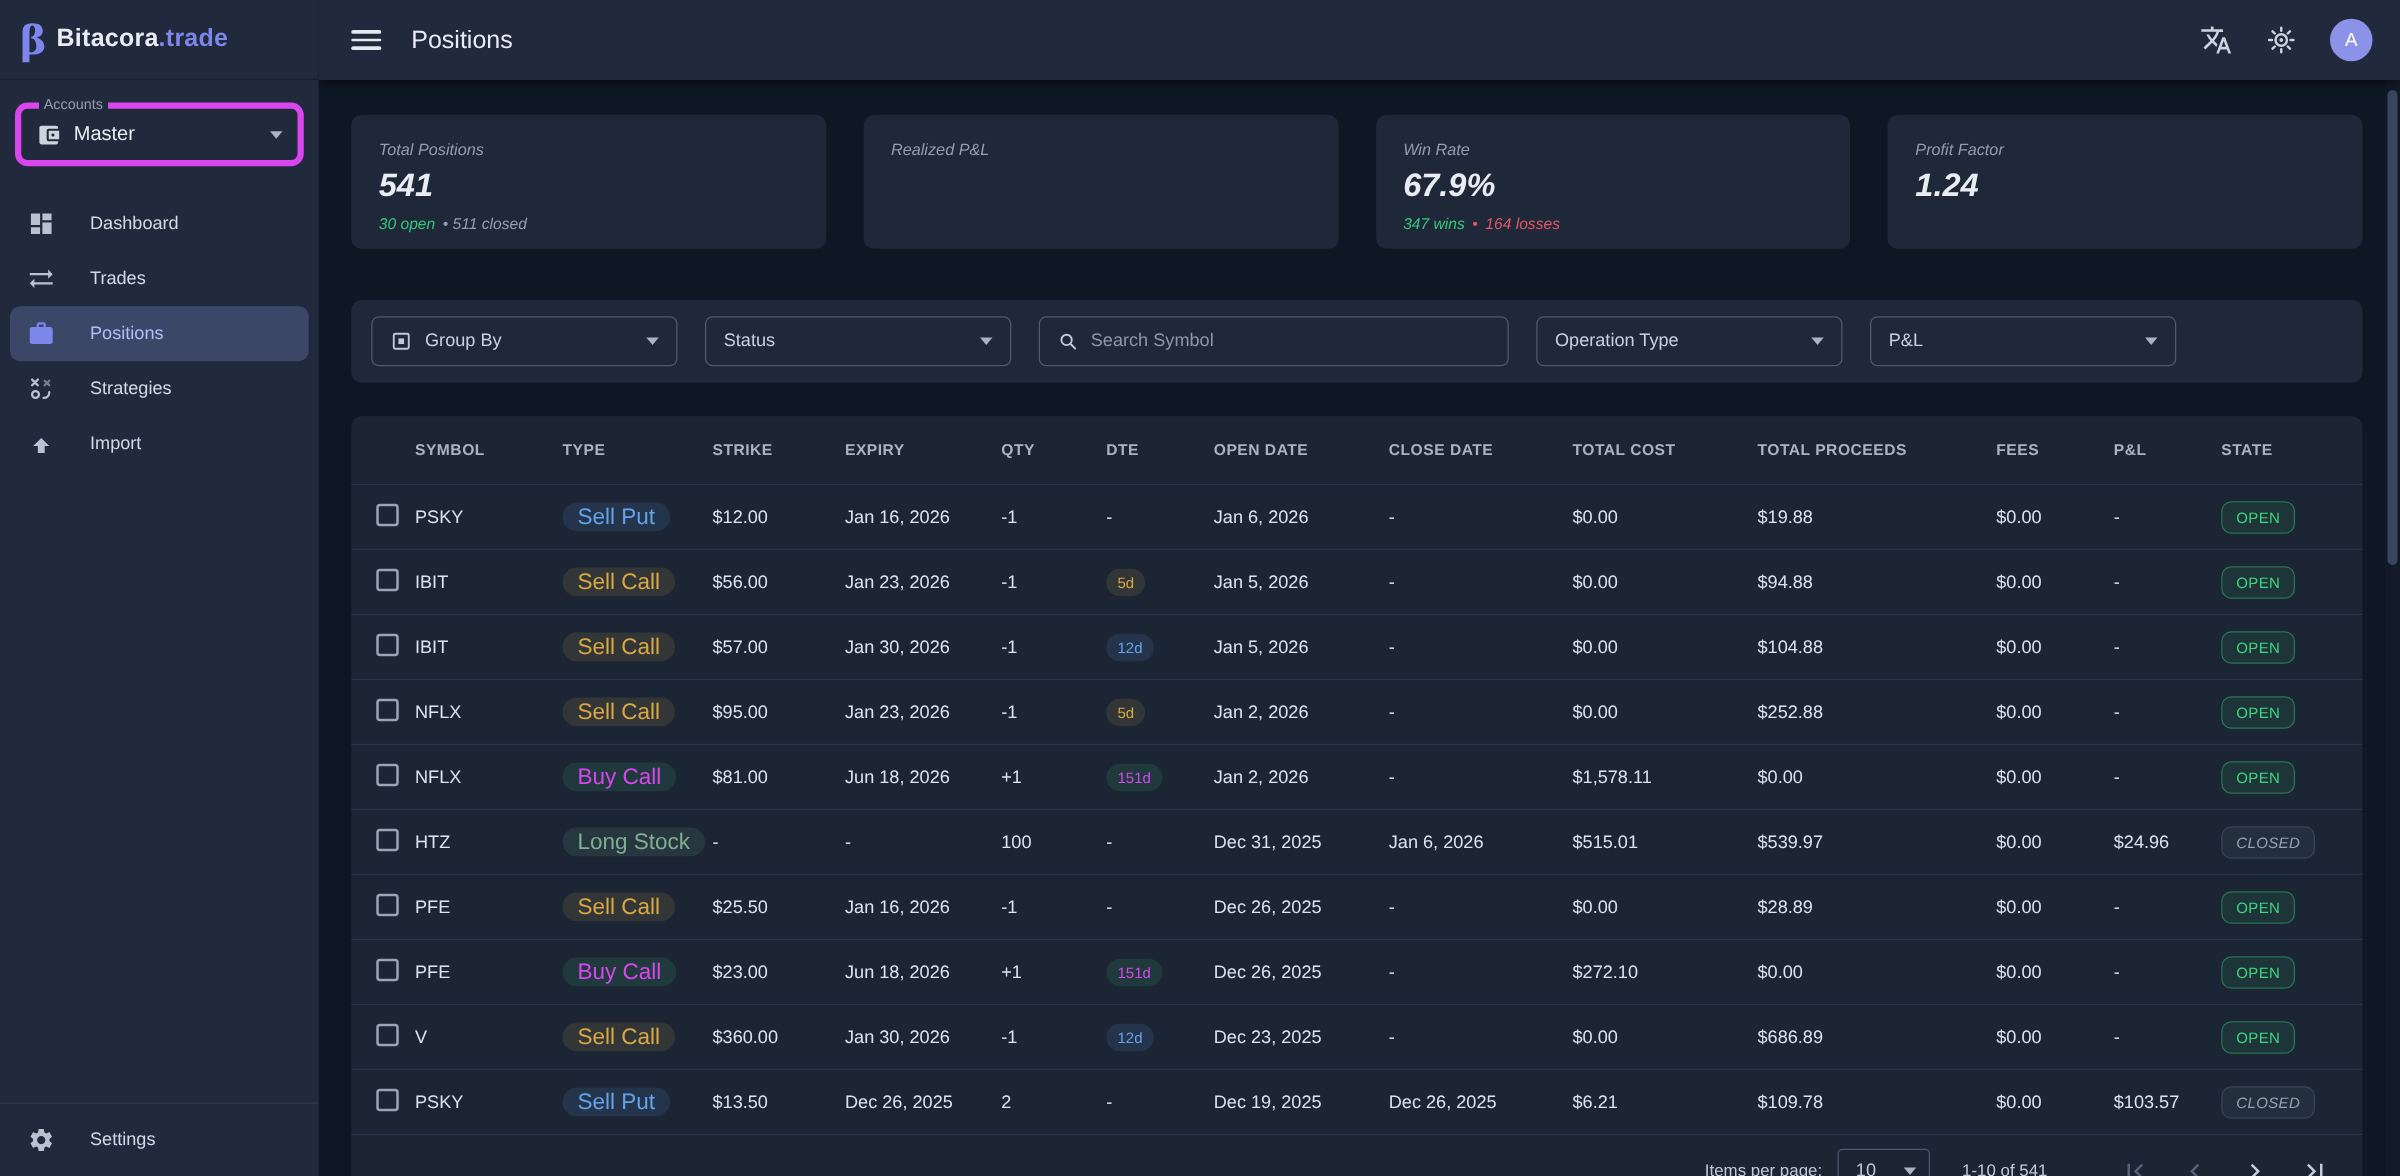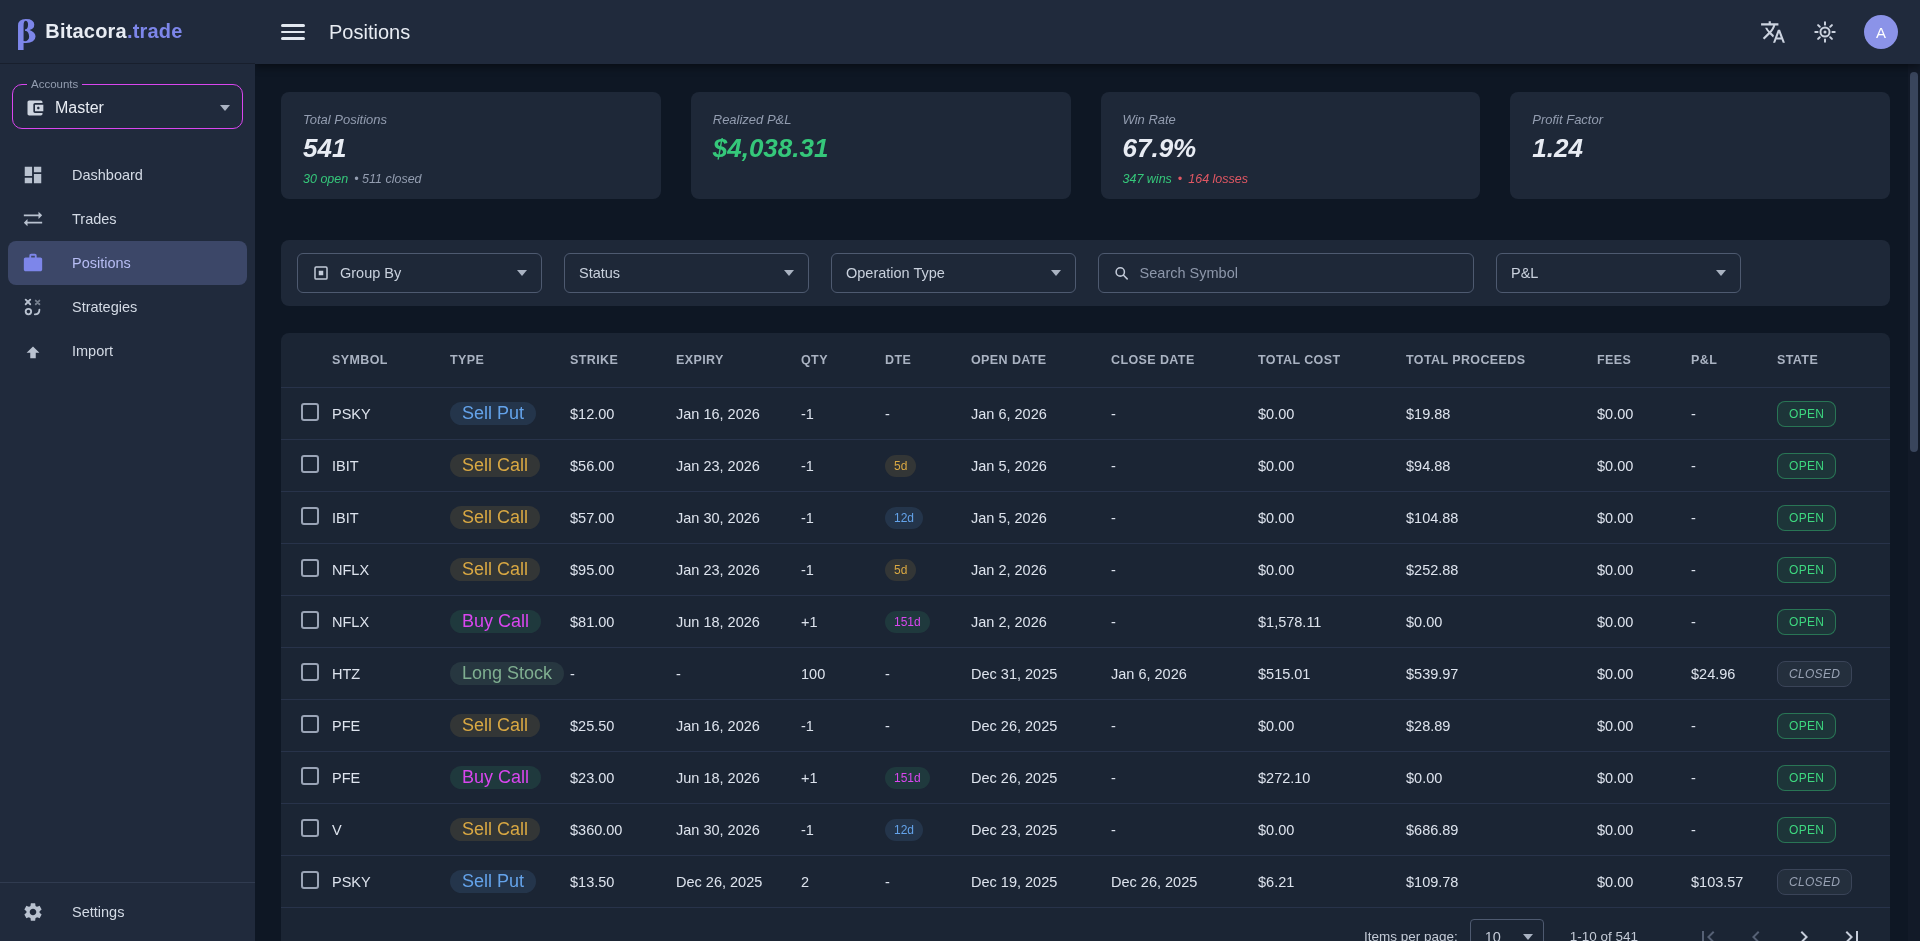--- a/index.html
+++ b/index.html
@@ -11,21 +11,21 @@
   *{margin:0;padding:0;box-sizing:border-box;font-family:"Liberation Sans","DejaVu Sans",sans-serif;}
   html,body{width:1920px;height:941px;overflow:hidden;background:var(--bg);color:var(--text);}
   .app{position:relative;width:1920px;height:941px;}
 
   
   .sidebar{position:absolute;left:0;top:0;width:255px;height:941px;background:var(--surface);display:flex;flex-direction:column;z-index:5;}
   .logo-row{height:64px;display:flex;align-items:center;padding:0 16px;border-bottom:1px solid rgba(0,0,0,.25);}
   .logo-glyph{font-size:32px;font-weight:700;color:var(--accent);margin-right:8px;line-height:1;font-family:"DejaVu Serif",serif;}
   .logo-text{font-size:20px;font-weight:700;letter-spacing:.2px;}
   .logo-text .accent{color:var(--accent);}
-  .accounts{margin:14px 12px 10px;border:1px solid #d946ef;border-radius:10px;padding:6px 12px 10px;position:relative;cursor:pointer;}
+  .accounts{margin:14px 12px 10px;border:5px solid #d946ef;border-radius:10px;padding:6px 12px 10px;position:relative;cursor:pointer;}
   .accounts legend,.accounts .legend{font-size:11.5px;color:var(--muted);padding:0 4px;margin-left:2px;}
   .accounts-inner{display:flex;align-items:center;gap:10px;margin-top:2px;}
   .accounts-inner .acct-name{font-size:16px;color:var(--text);flex:1;}
   .caret{width:0;height:0;border-left:5px solid transparent;border-right:5px solid transparent;border-top:6px solid #aab3c2;}
   .nav{margin-top:14px;display:flex;flex-direction:column;}
   .nav-item{display:flex;align-items:center;gap:28px;height:44px;padding:0 14px 0 22px;color:#d3dae5;font-size:14.5px;cursor:pointer;}
   .nav-item svg{width:22px;height:22px;flex:0 0 22px;color:#b9c2d0;}
   .nav-item.active{background:var(--active-nav);border-radius:8px;margin:0 8px;padding-left:14px;color:#b7bdf4;}
   .nav-item.active svg{color:var(--accent);}
   .sb-spacer{flex:1;}
@@ -179,21 +179,20 @@
     <div class="stat-label">Total Positions</div>
     <div class="stat-value">541</div>
     <div class="stat-sub">
             <span class="c-green">30 open</span>
             <span class="c-muted">• 511 closed</span>
           </div>
   </div>
 
   <div class="stat-card">
     <div class="stat-label">Realized P&amp;L</div>
-    <div class="stat-value c-green">$4,038.31</div>
     <div class="stat-sub"></div>
   </div>
 
   <div class="stat-card">
     <div class="stat-label">Win Rate</div>
     <div class="stat-value">67.9%</div>
     <div class="stat-sub">
             <span class="c-green">347 wins</span>
             <span class="c-red">•</span>
             <span class="c-red">164 losses</span>
@@ -213,30 +212,30 @@
             <rect x="4" y="4" width="16" height="16" rx="1.5"></rect>
             <rect x="9" y="9" width="6" height="6" fill="currentColor" stroke="none"></rect>
           </svg>
         <span class="flabel">Group By</span>
         <span class="caret"></span>
       </div>
       <div class="fctrl w-select">
         <span class="flabel">Status</span>
         <span class="caret"></span>
       </div>
-      <div class="fctrl w-select">
-        <span class="flabel">Operation Type</span>
-        <span class="caret"></span>
-      </div>
       <div class="fctrl w-search">
         <svg viewBox="0 0 24 24" fill="none" stroke="currentColor" stroke-width="2.2">
             <circle cx="10.5" cy="10.5" r="6"></circle>
             <path stroke-linecap="round" d="M15.2 15.2L20.5 20.5"></path>
           </svg>
         <input type="text" placeholder="Search Symbol" style="">
+      </div>
+      <div class="fctrl w-select">
+        <span class="flabel">Operation Type</span>
+        <span class="caret"></span>
       </div>
       <div class="fctrl w-select">
         <span class="flabel">P&amp;L</span>
         <span class="caret"></span>
       </div>
     </div>
 
     <div class="table-panel">
       <div class="thead">
         <div class="th cb-cell"></div>

